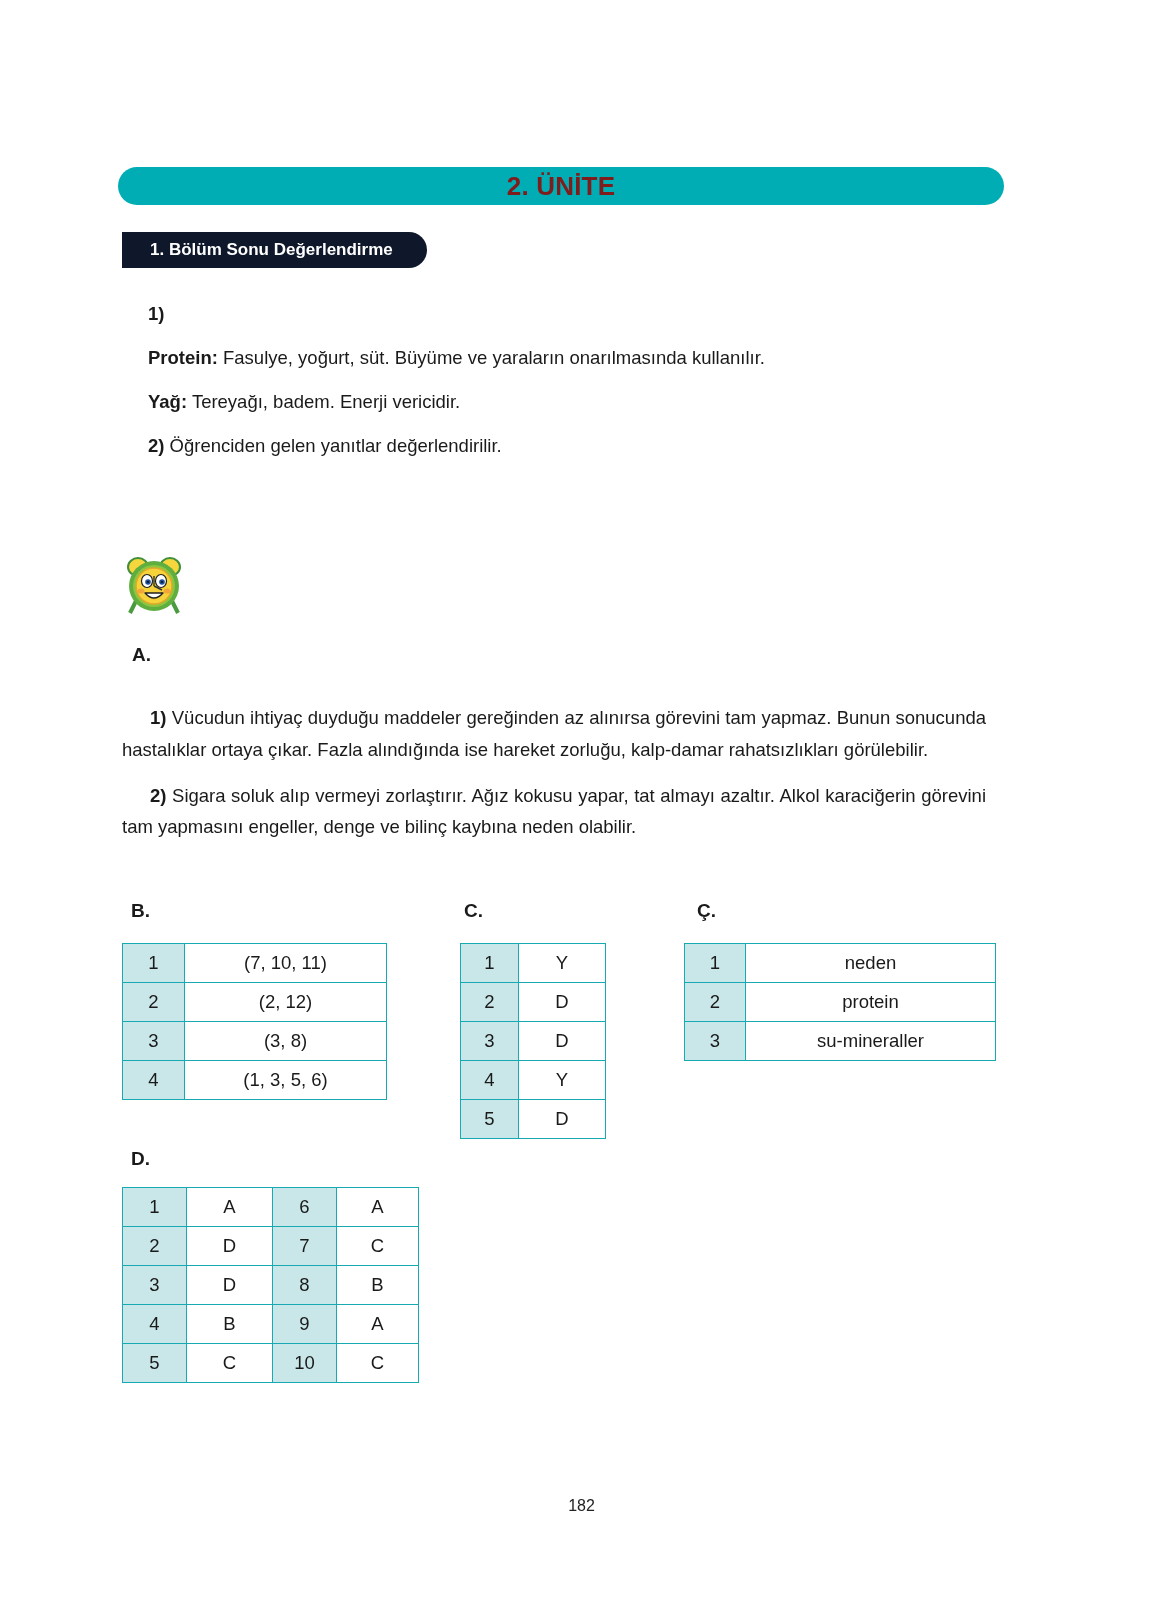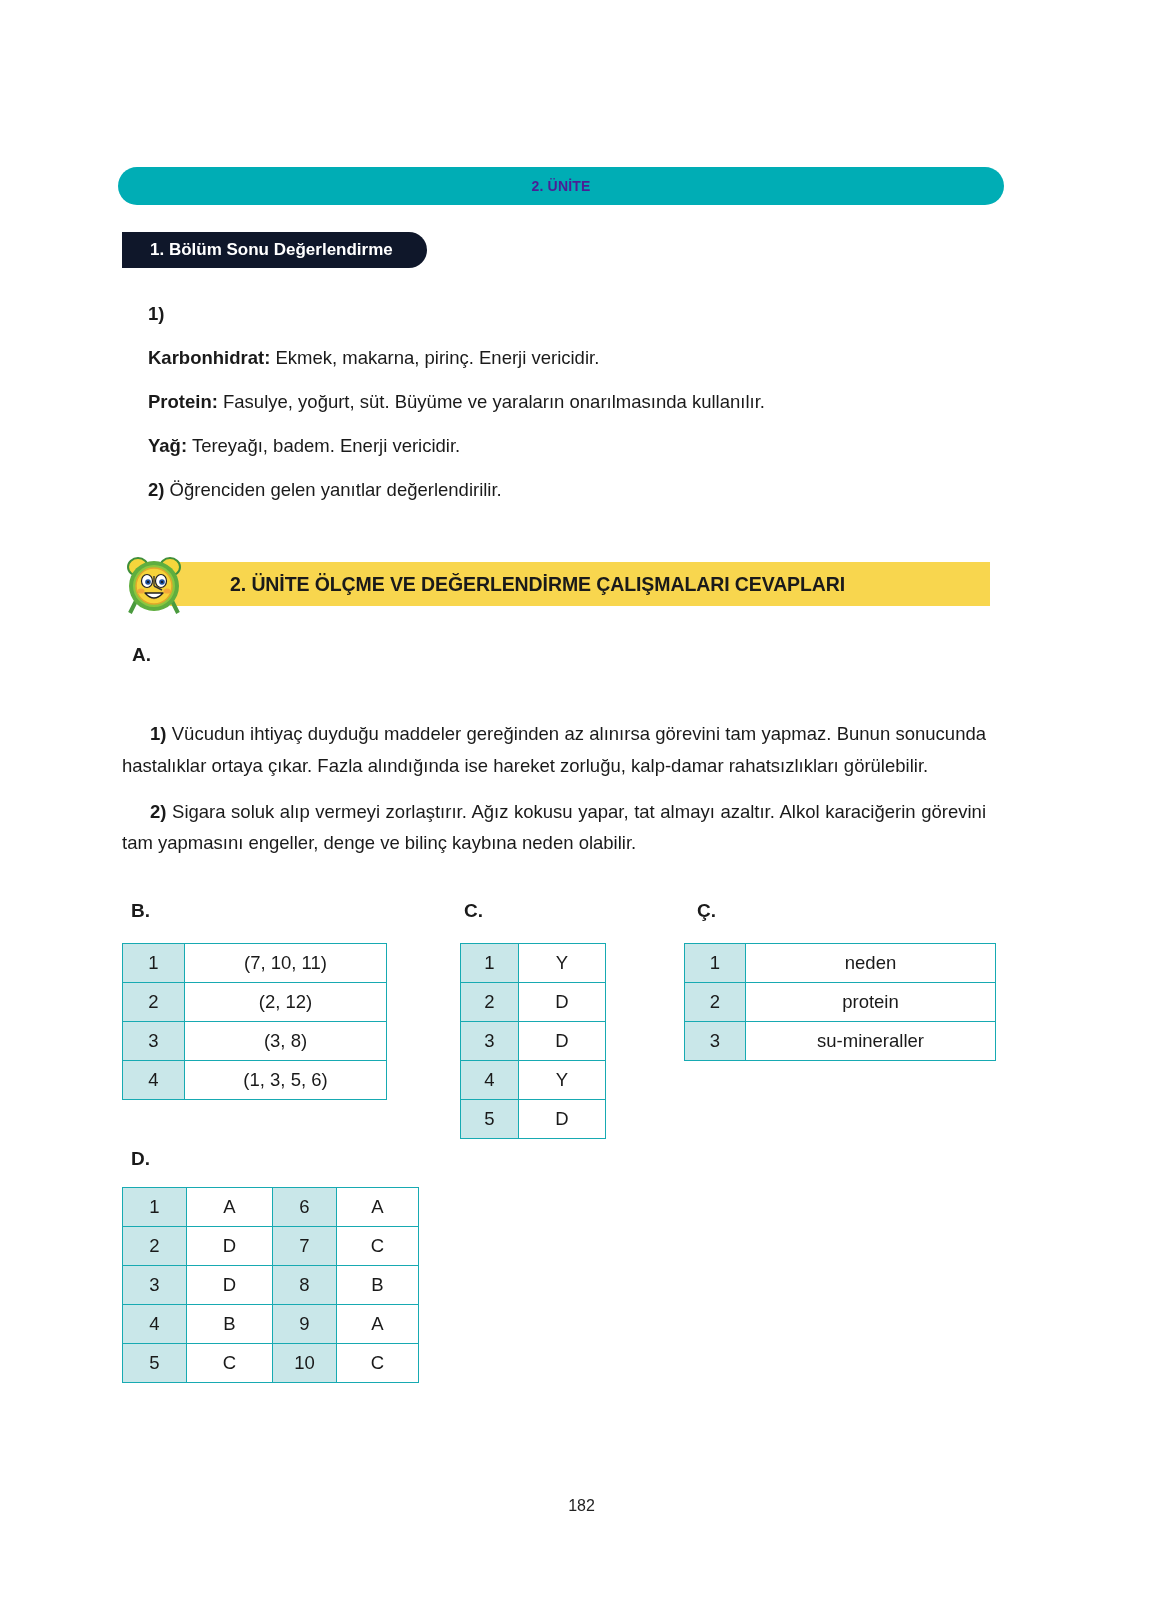--- a/index.html
+++ b/index.html
@@ -29,22 +29,22 @@
     top: 167px;
     width: 886px;
     height: 38px;
     background: #00adb5;
     border-radius: 19px;
     display: flex;
     align-items: center;
     justify-content: center;
   }
   .unit-bar-text {
-    color: #4c1d95;
-    font-size: 14px;
+    color: #7f1d1d;
+    font-size: 26px;
     font-weight: bold;
     letter-spacing: 0.2px;
   }
 
   
   .section-badge {
     position: absolute;
     left: 122px;
     top: 232px;
     height: 36px;
@@ -113,21 +113,21 @@
   .sec-a-label {
     position: absolute;
     left: 132px;
     top: 644px;
     font-size: 19px;
     font-weight: bold;
   }
   .block2 {
     position: absolute;
     left: 122px;
-    top: 718px;
+    top: 702px;
     width: 864px;
   }
   .just-para {
     font-size: 18.5px;
     line-height: 1.72;
     margin: 0 0 14px 0;
     text-align: justify;
     text-align-last: left;
   }
   .just-para .indent { padding-left: 28px; }
@@ -207,37 +207,31 @@
 
   <div class="section-badge">
     <span class="section-badge-text">1. Bölüm Sonu Değerlendirme</span>
   </div>
 
   <div class="block1">
     <p class="para">
       <b>1)</b>
     </p>
     <p class="para">
-      <b>Karbonhidrat:</b><span> Ekmek, makarna, pirinç. Enerji vericidir.</span>
-    </p>
-    <p class="para">
       <b>Protein:</b><span> Fasulye, yoğurt, süt. Büyüme ve yaraların onarılmasında kullanılır.</span>
     </p>
     <p class="para">
       <b>Yağ:</b><span> Tereyağı, badem. Enerji vericidir.</span>
     </p>
     <p class="para">
       <b>2)</b><span> Öğrenciden gelen yanıtlar değerlendirilir.</span>
     </p>
   </div>
 
   <div class="banner-wrap">
-    <div class="banner">
-      <span class="banner-text">2. ÜNİTE ÖLÇME VE DEĞERLENDİRME ÇALIŞMALARI CEVAPLARI</span>
-    </div>
     <svg class="mascot" viewBox="0 0 66 62">
 
       <ellipse cx="16" cy="14" rx="10" ry="9" fill="#f5d63c" stroke="#3f8f3a" stroke-width="2"></ellipse>
       <ellipse cx="48" cy="14" rx="10" ry="9" fill="#f5d63c" stroke="#3f8f3a" stroke-width="2"></ellipse>
 
       <path d="M14 48 L8 60" stroke="#4a9a3e" stroke-width="4" fill="none"></path>
       <path d="M50 48 L56 60" stroke="#4a9a3e" stroke-width="4" fill="none"></path>
 
       <circle cx="32" cy="33" r="25" fill="#5fae3f"></circle>
       <circle cx="32" cy="33" r="21" fill="#8cc63e"></circle>

